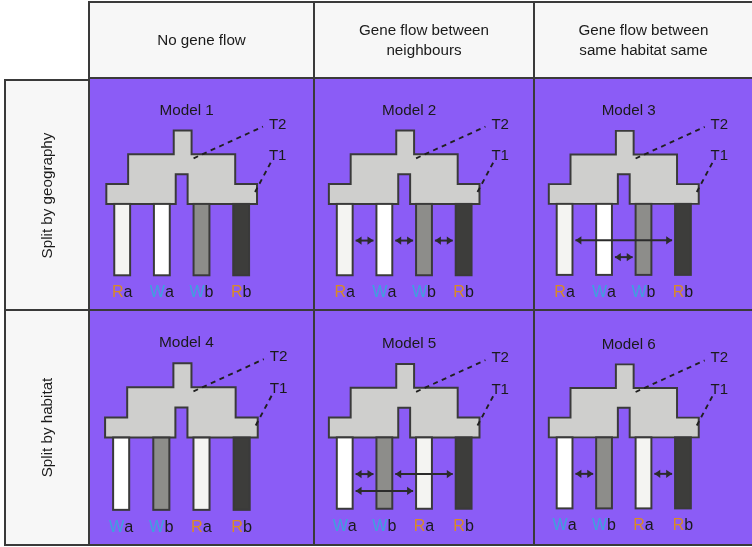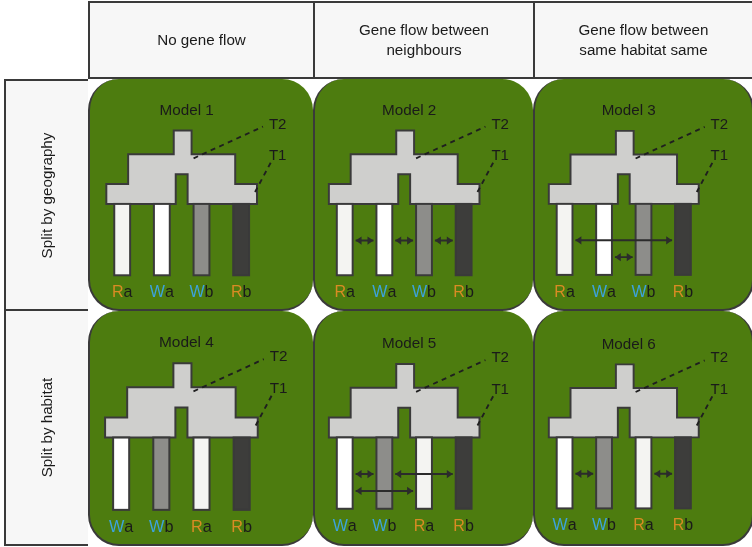--- a/index.html
+++ b/index.html
@@ -38,25 +38,24 @@
     border-bottom:2.2px solid #3a3a3a;
     border-top:2.2px solid #3a3a3a;
     display:flex;align-items:center;justify-content:center;
   }
   .rowhead.r2{border-top:none;}
   .rowhead span{
     transform:rotate(-90deg);white-space:nowrap;
     font-size:15.2px;color:#1a1a1a;
   }
   .panel{
-    background:#4d7c0f;
+    background:#8b5cf6;
     border-left:2.2px solid #3a3a3a;
     border-bottom:2.2px solid #3a3a3a;
     overflow:hidden;
-    border-radius:31px;
   }
   .panel.last{border-right:2.2px solid #3a3a3a;}
   .model-svg{display:block;width:100%;height:100%;}
   
   .t-title{font-family:"Liberation Sans","DejaVu Sans",sans-serif;font-size:15.4px;fill:#1a1a1a;}
   .t-time{font-family:"Liberation Sans","DejaVu Sans",sans-serif;font-size:15.2px;fill:#1a1a1a;}
   .t-pop{font-family:"Liberation Sans","DejaVu Sans",sans-serif;font-size:16.2px;}
 </style>
 </head>
 <body>

